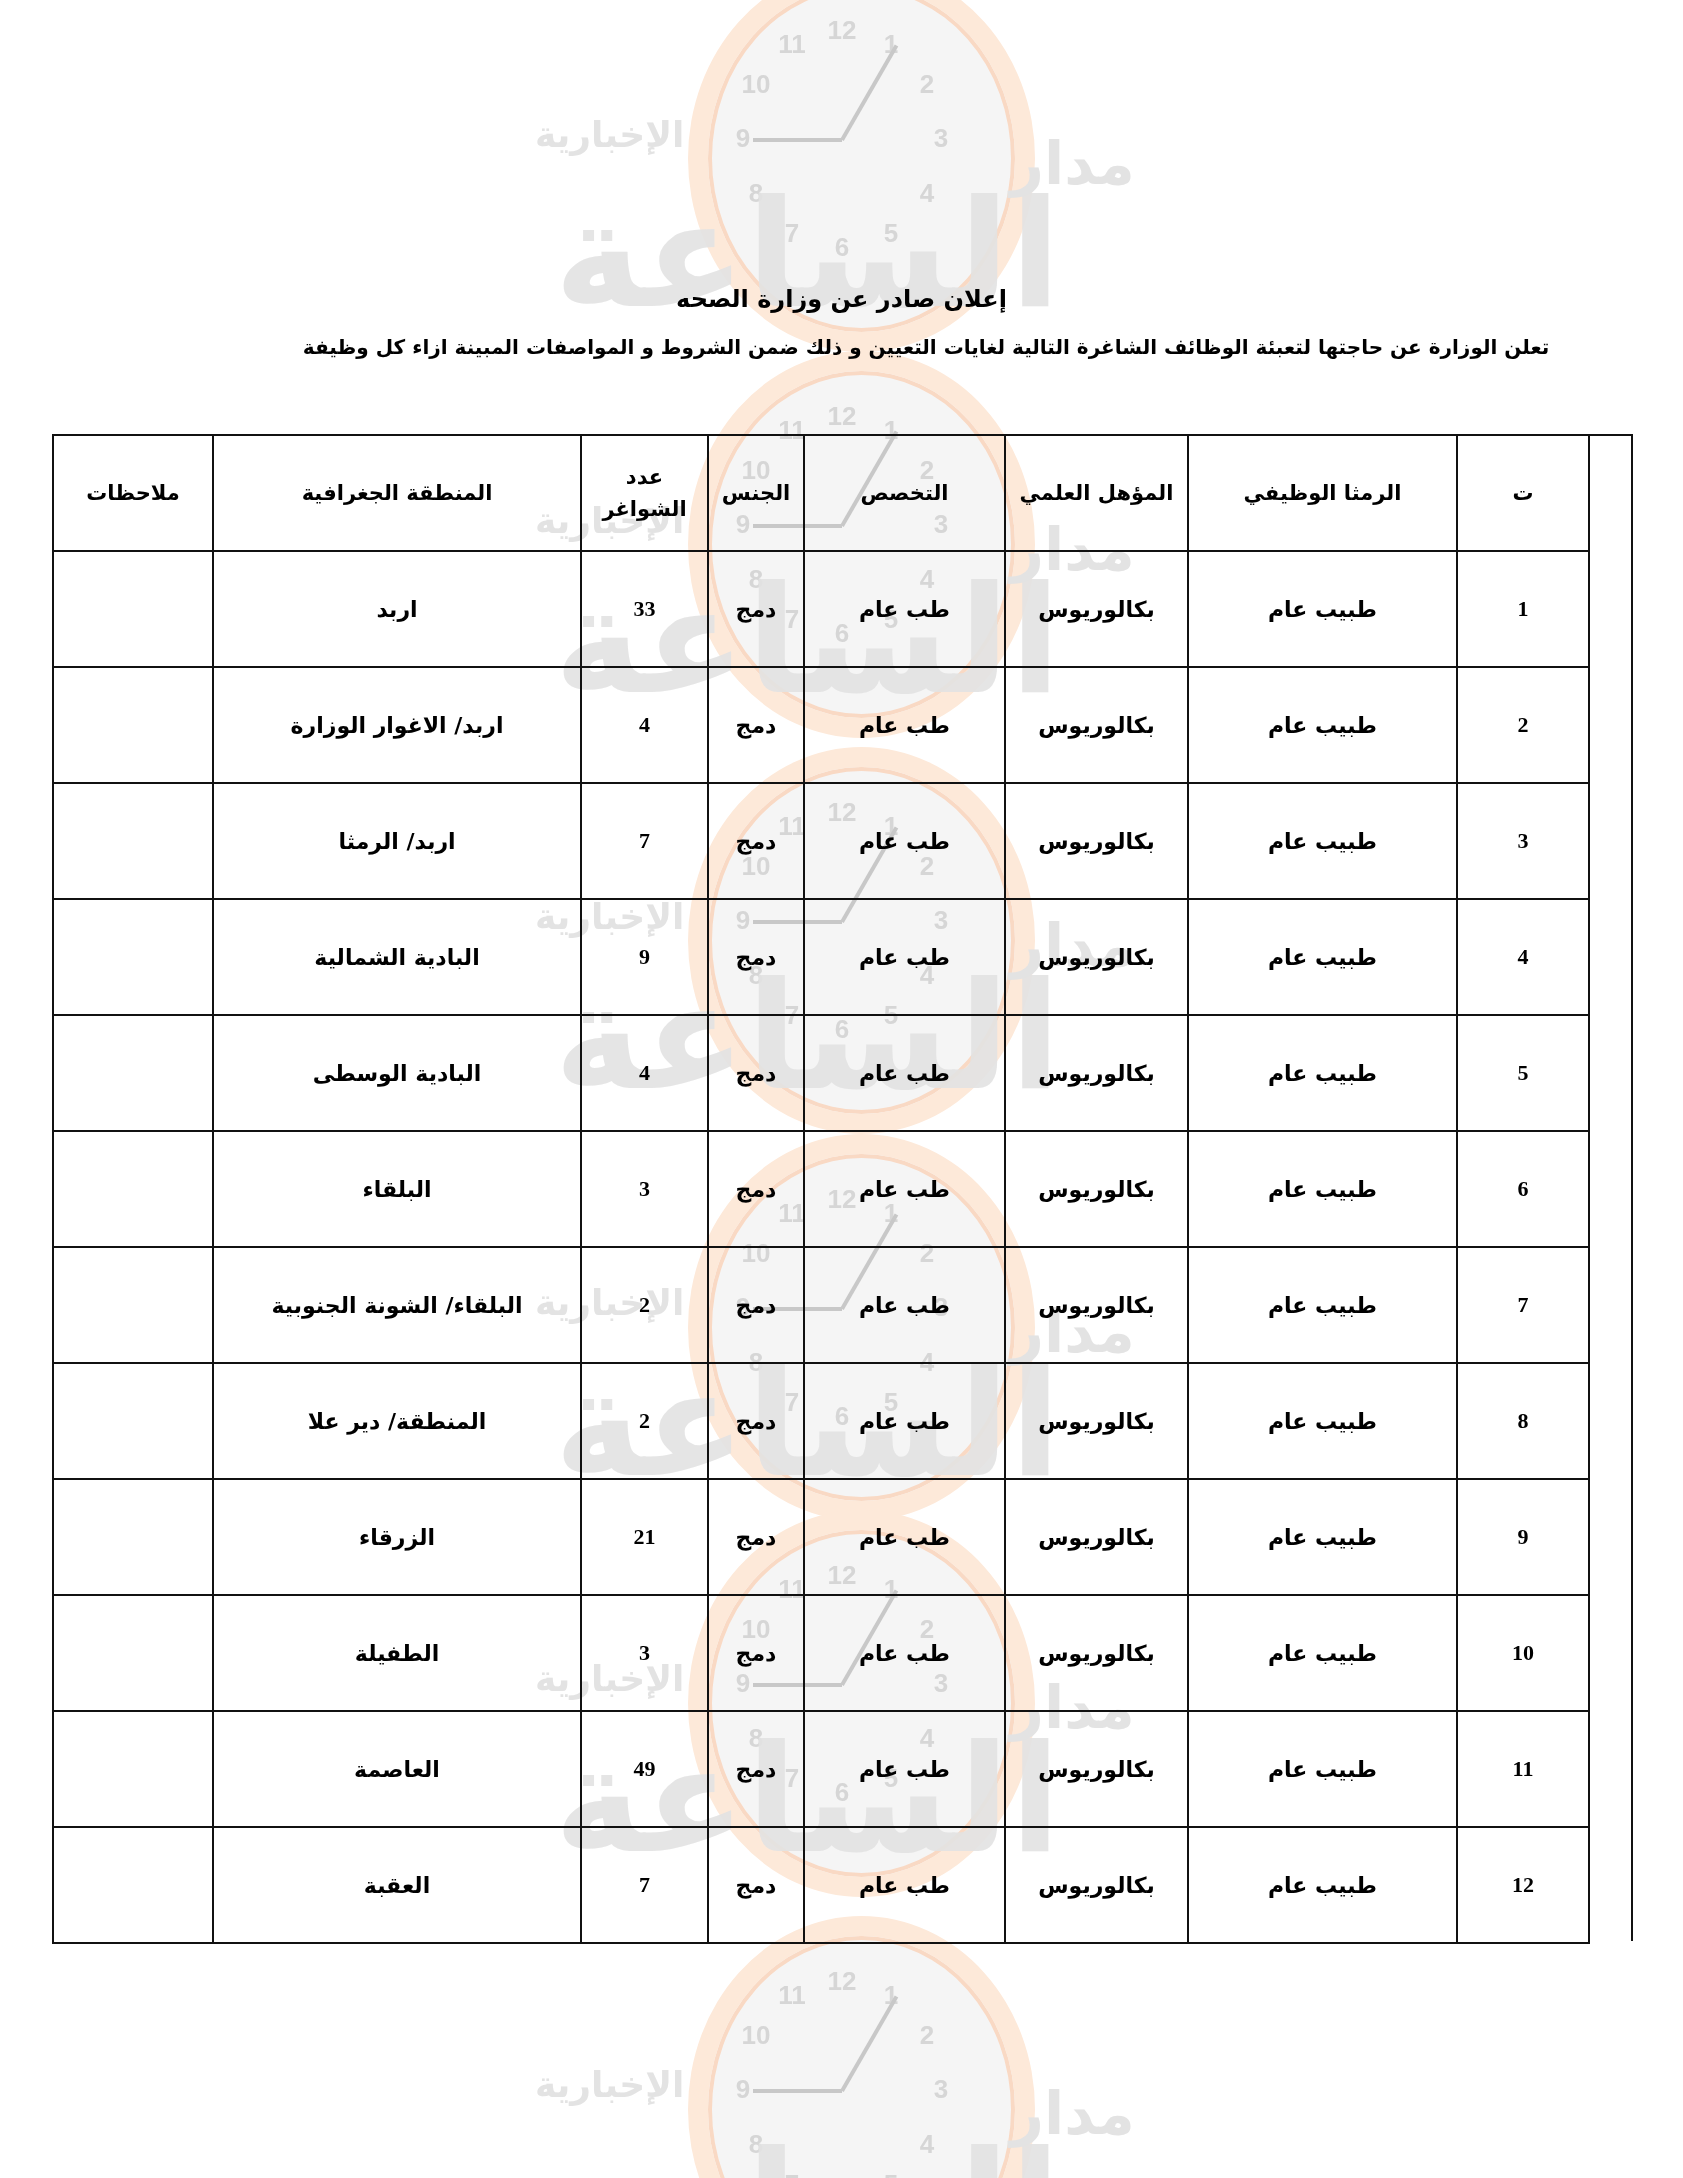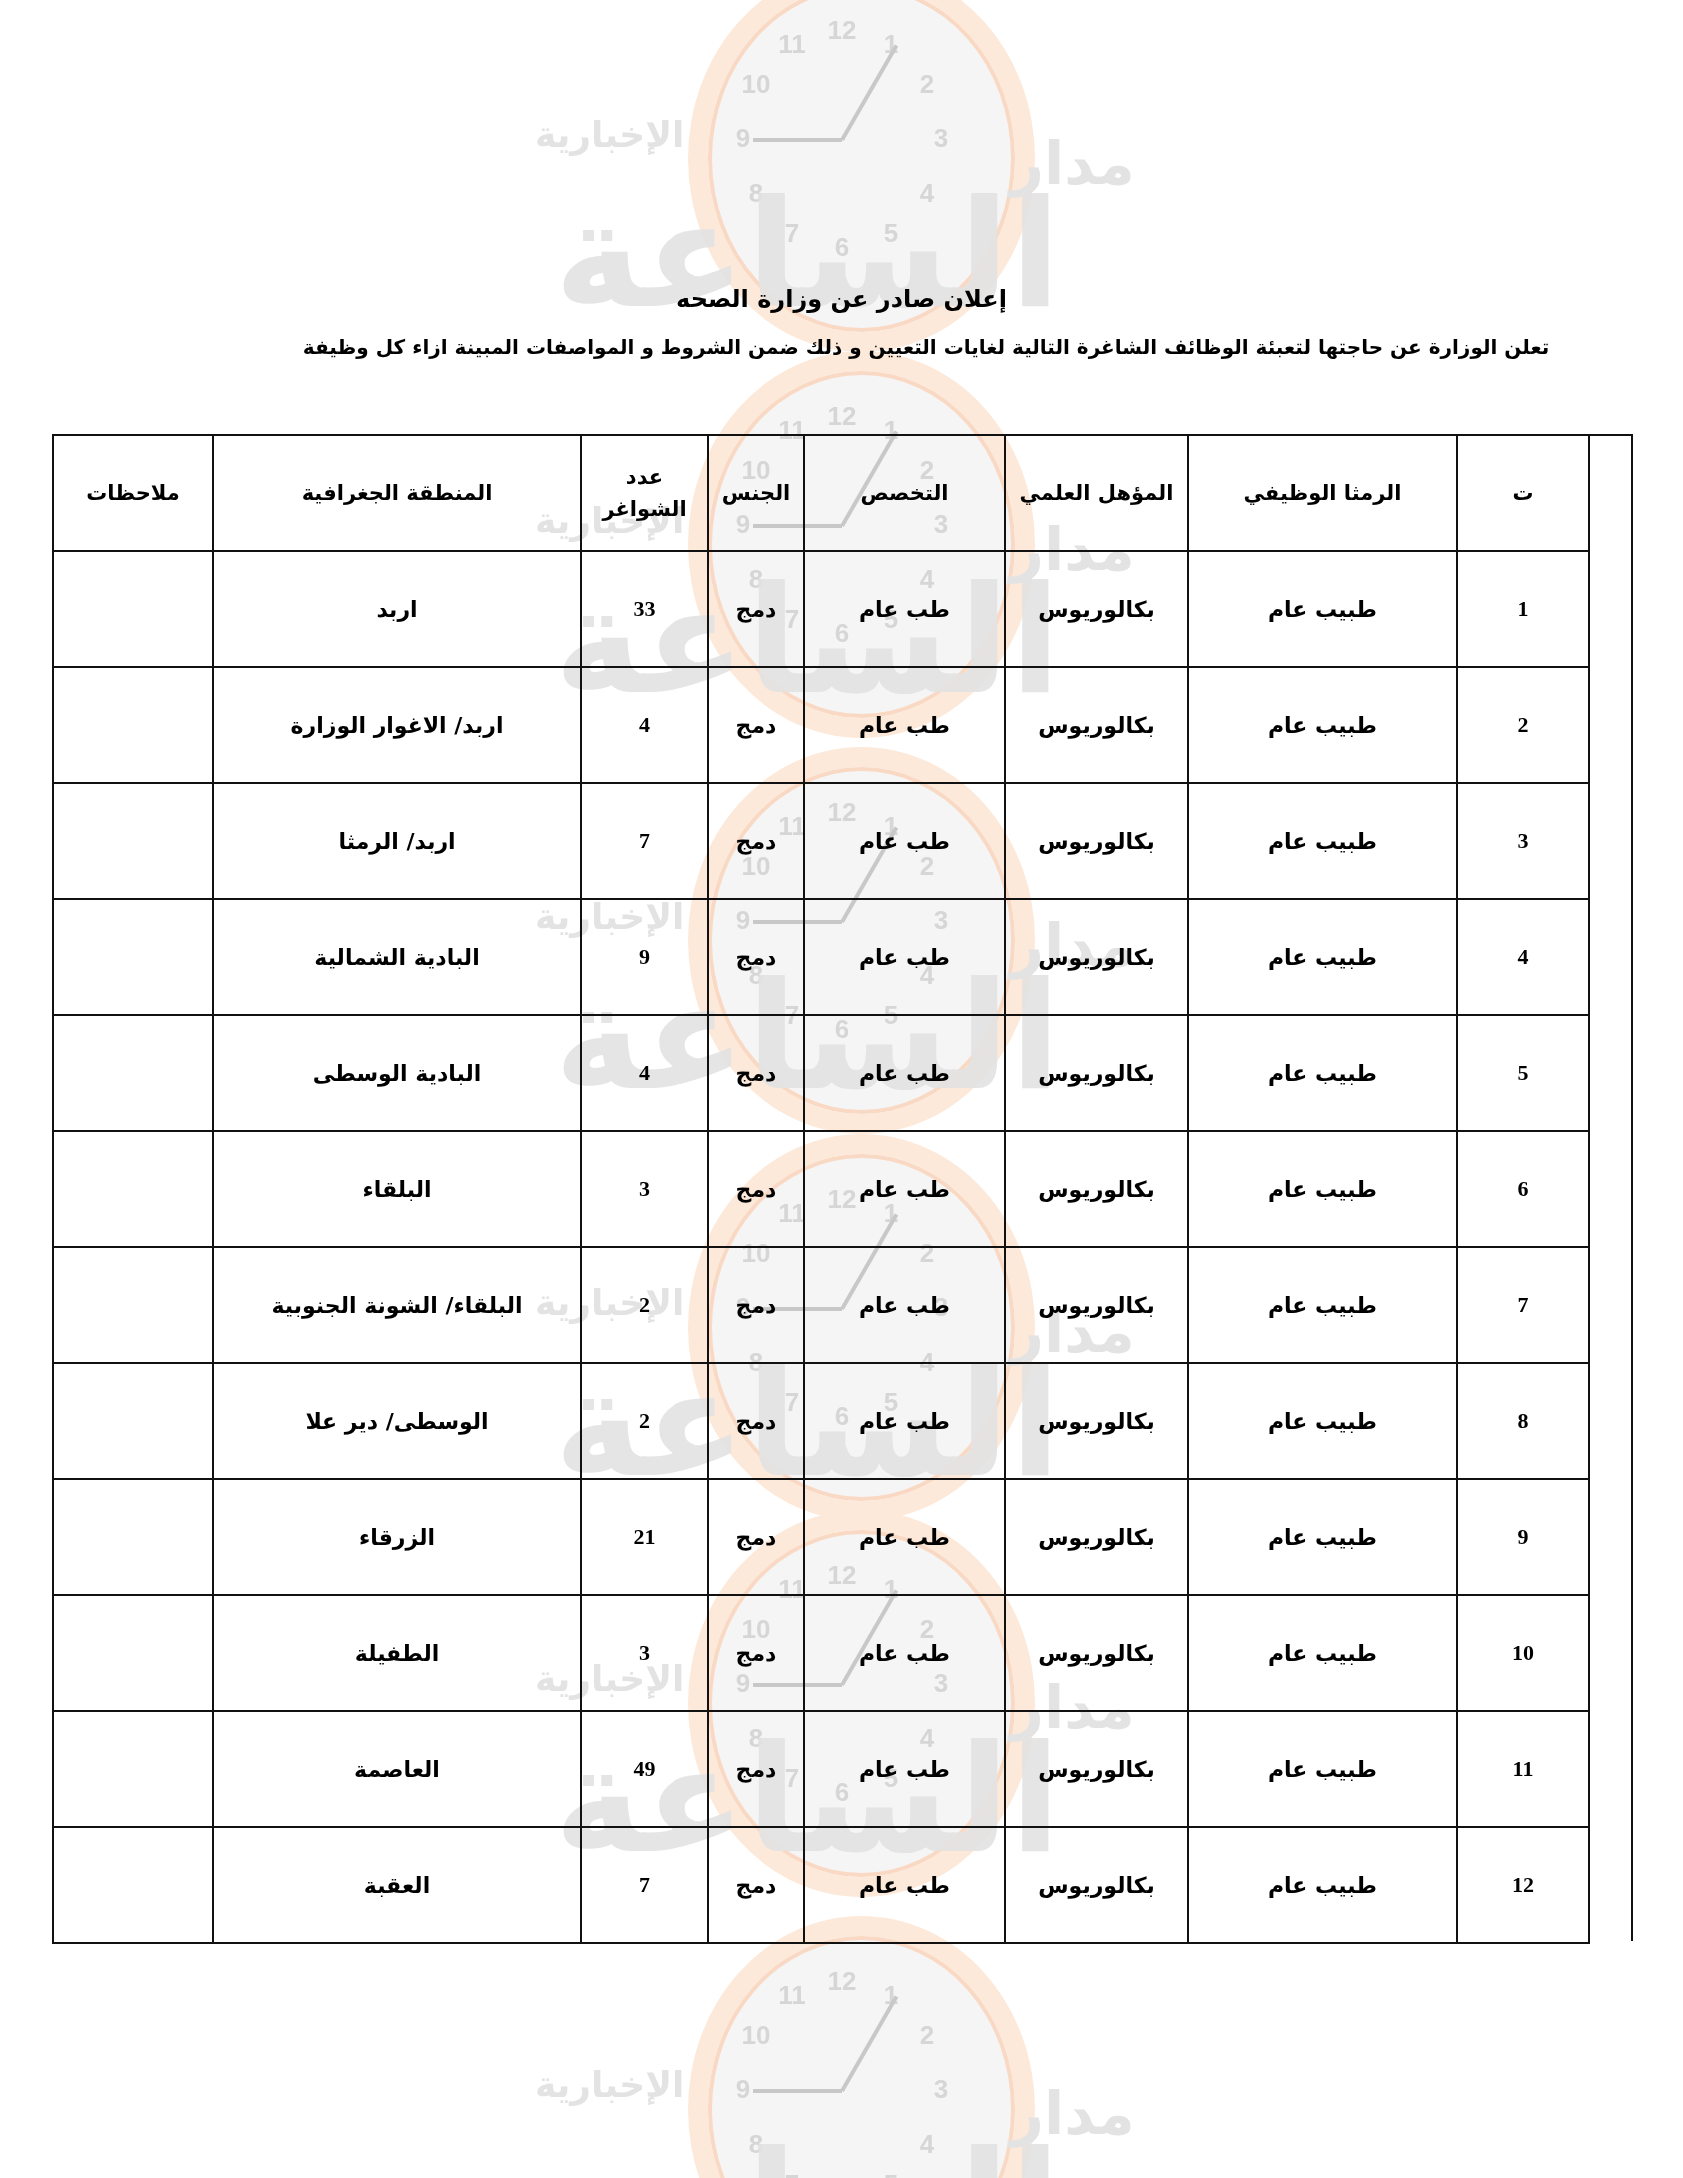--- a/index.html
+++ b/index.html
@@ -266,21 +266,21 @@
           <td>البلقاء/ الشونة الجنوبية</td>
           <td></td>
         </tr>
         <tr>
           <td class="num-cell">8</td>
           <td>طبيب عام</td>
           <td>بكالوريوس</td>
           <td>طب عام</td>
           <td>دمج</td>
           <td class="num-cell">2</td>
-          <td>الوسطى/ دير علا</td>
+          <td>المنطقة/ دير علا</td>
           <td></td>
         </tr>
         <tr>
           <td class="num-cell">9</td>
           <td>طبيب عام</td>
           <td>بكالوريوس</td>
           <td>طب عام</td>
           <td>دمج</td>
           <td class="num-cell">21</td>
           <td>الزرقاء</td>

